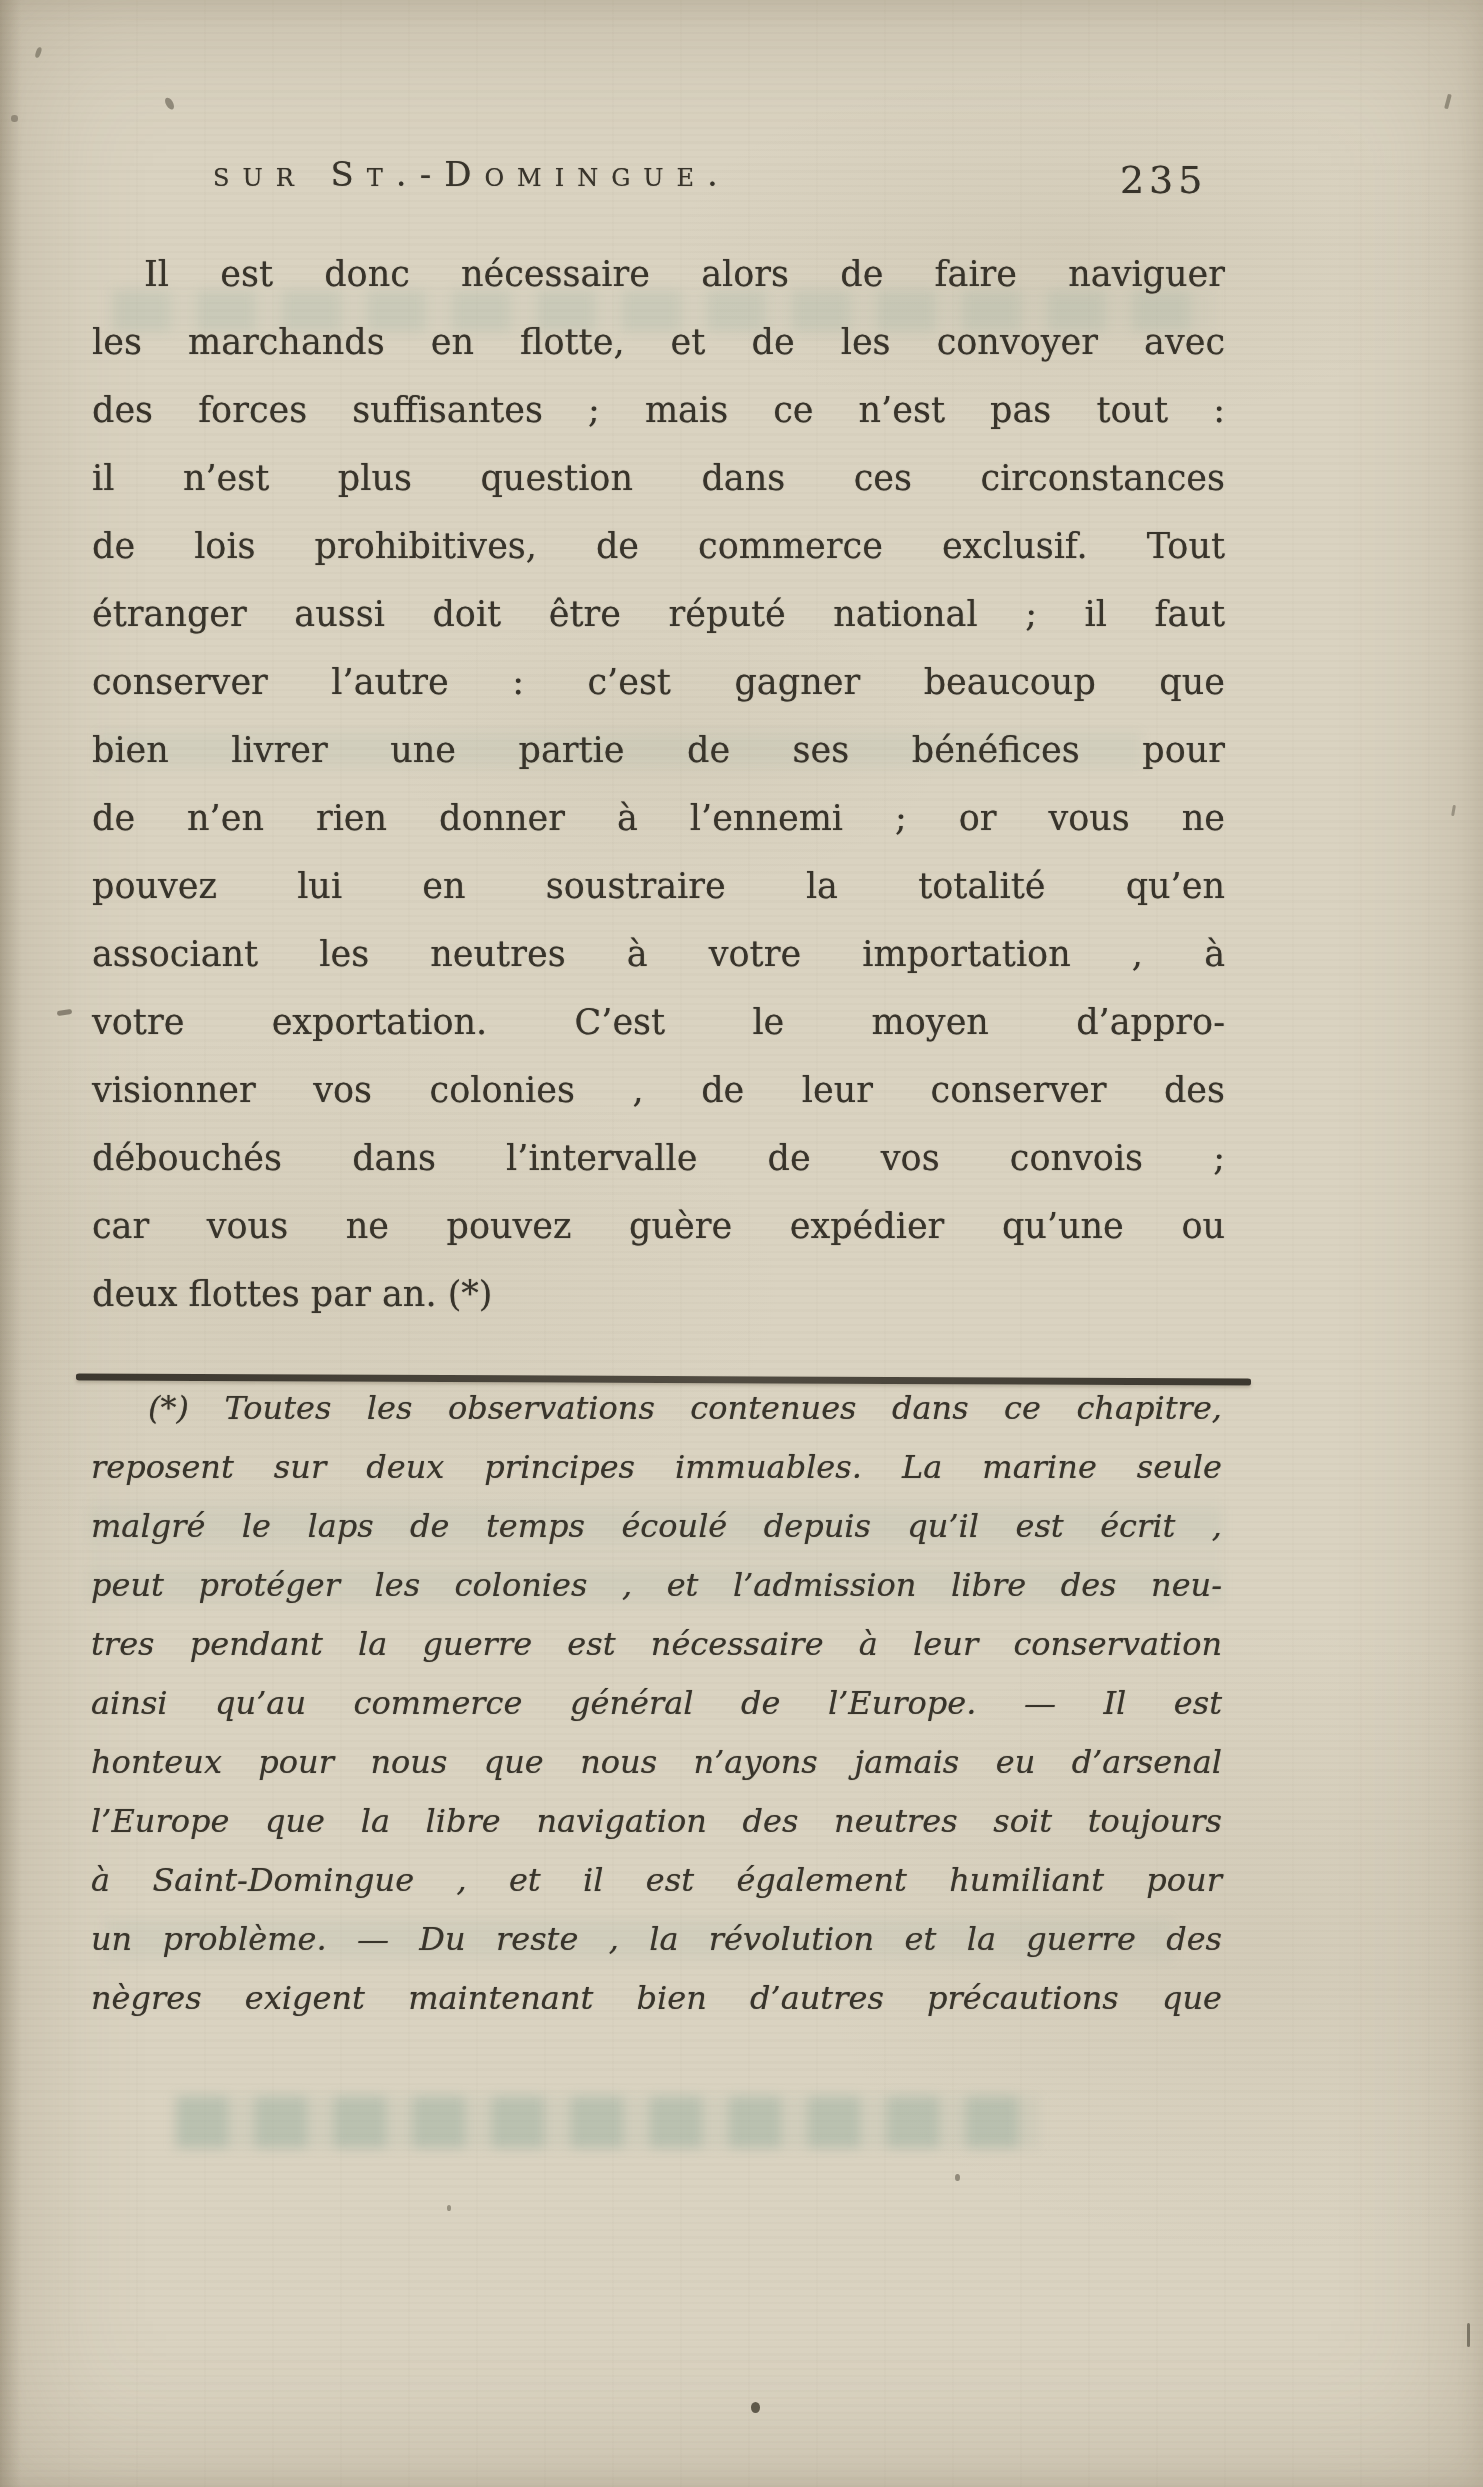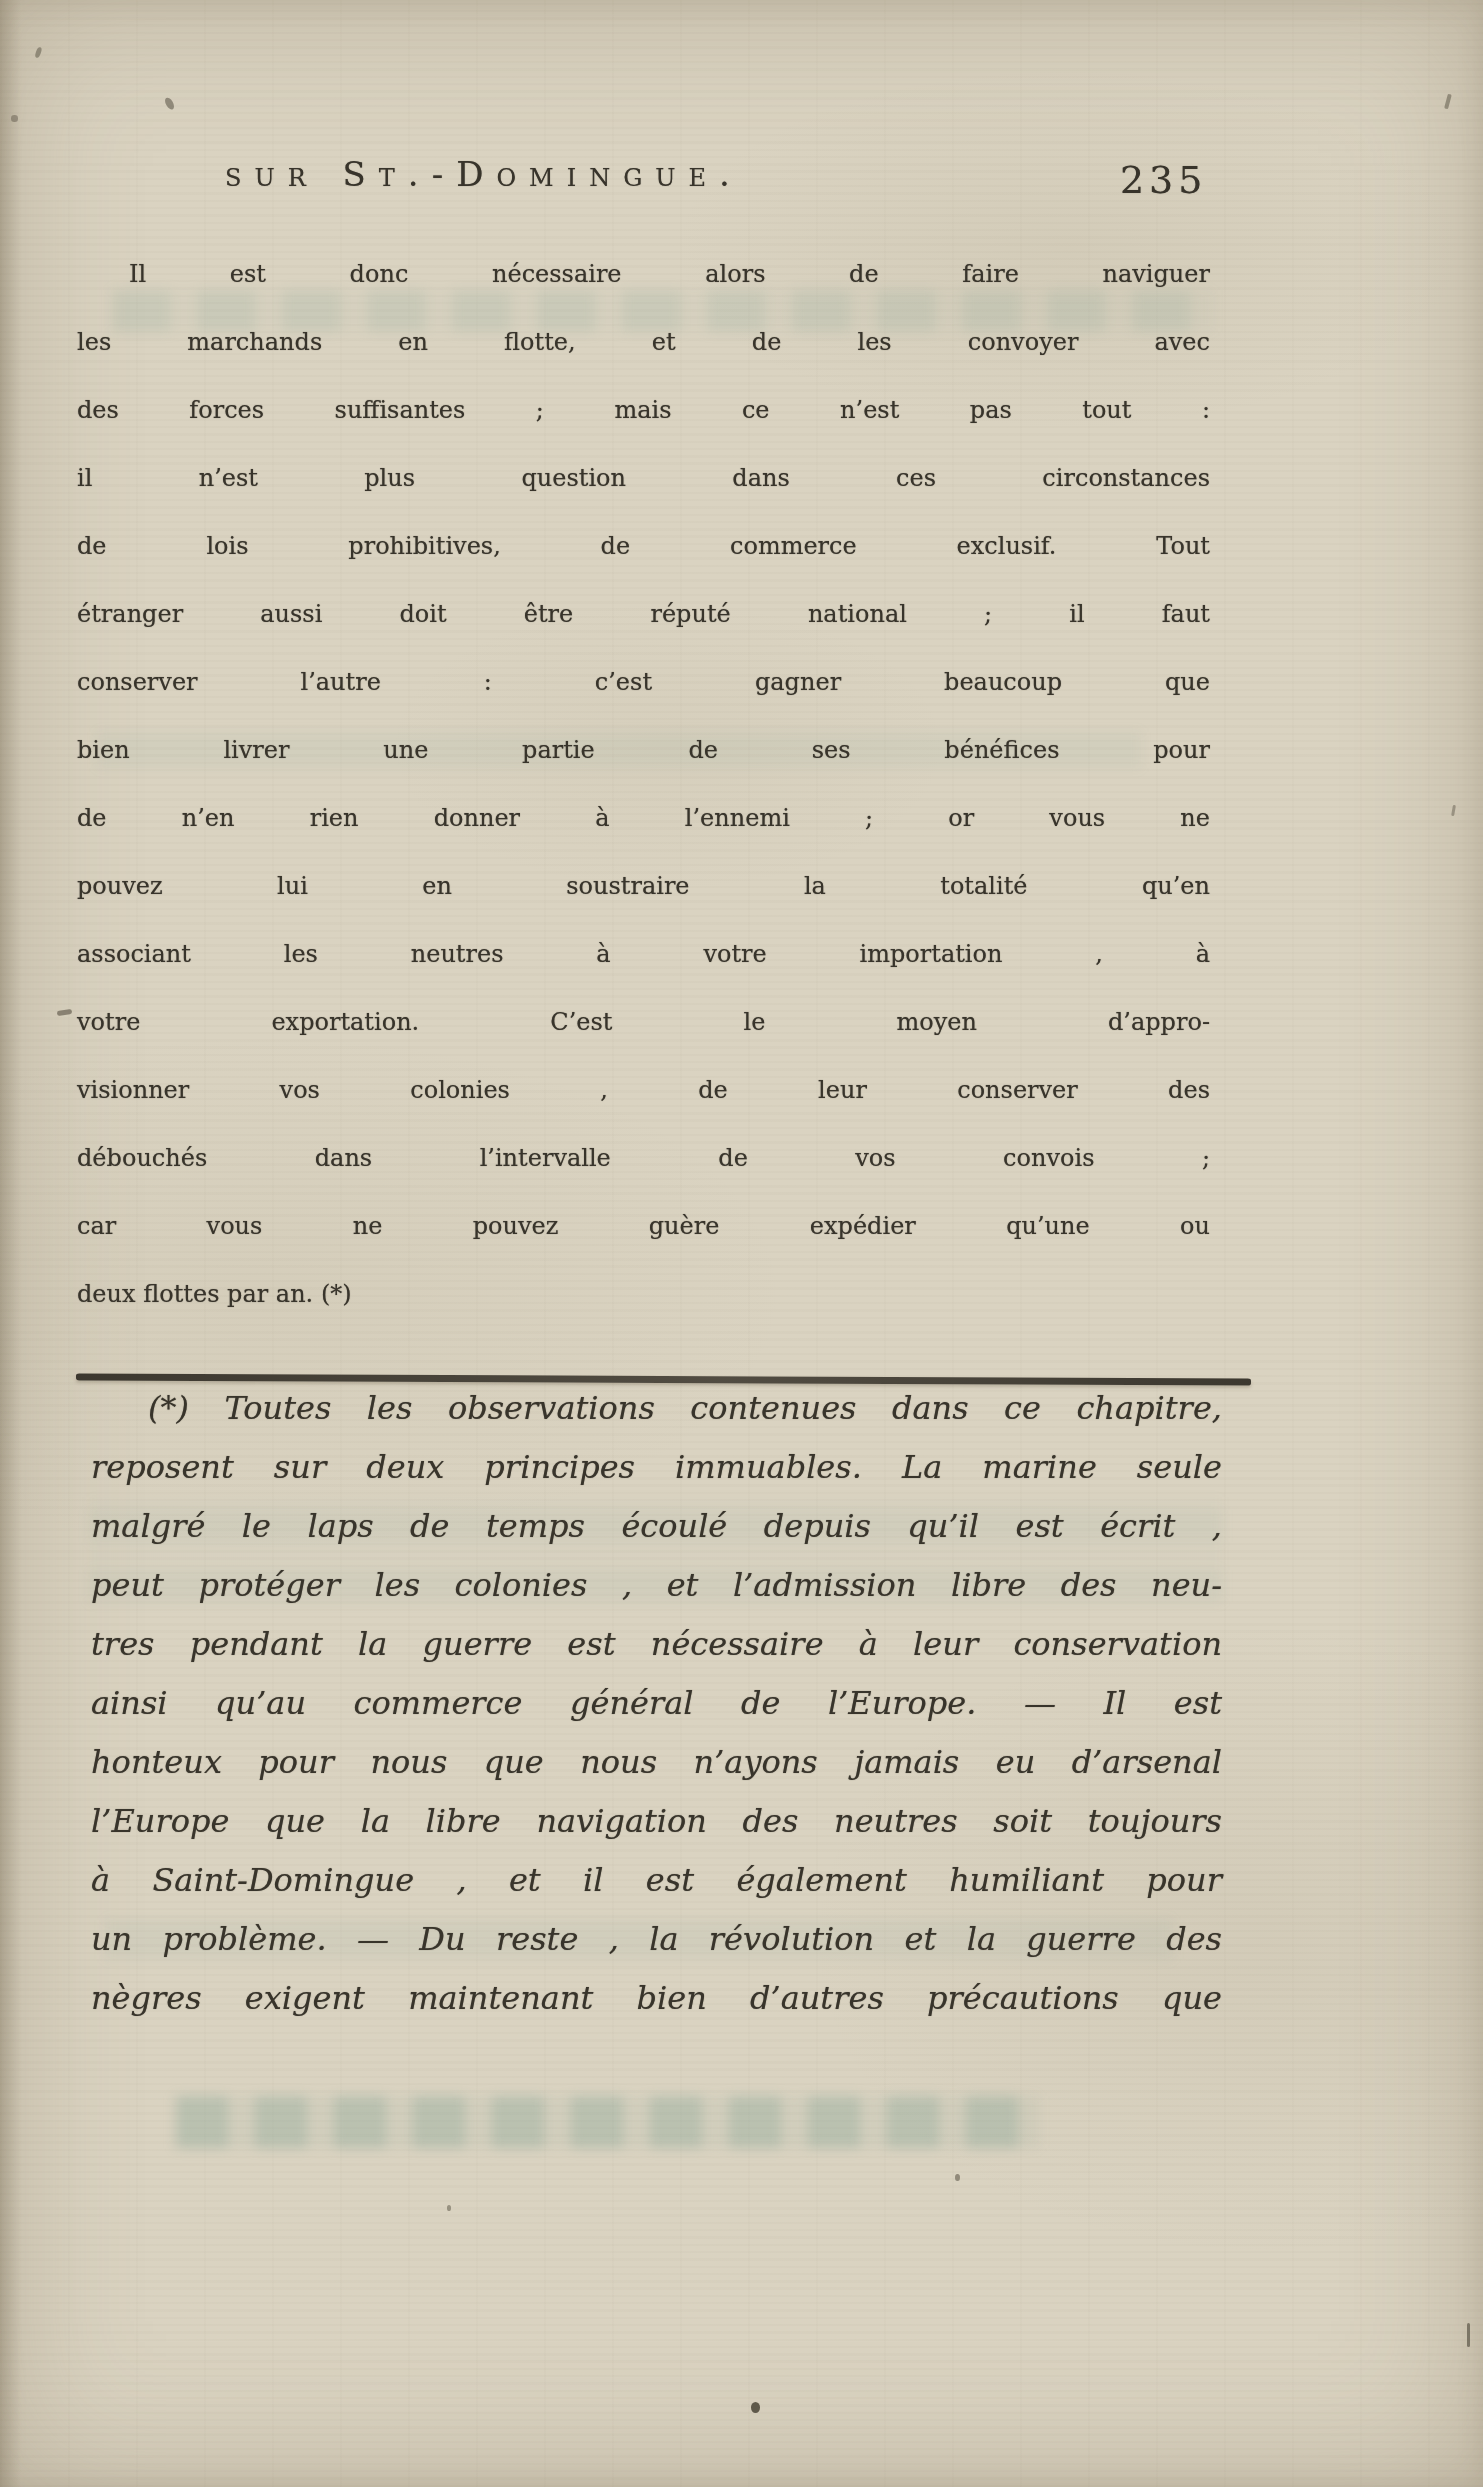--- a/index.html
+++ b/index.html
@@ -21,30 +21,29 @@
   }
   .edge-left{
     position:absolute;left:0;top:0;width:21px;height:100%;
     background:linear-gradient(90deg, rgba(95,83,60,0.22), rgba(95,83,60,0.0));
   }
   .header-title{
     position:absolute;left:213px;top:154px;
     font-size:34px;font-variant:small-caps;letter-spacing:13px;
     text-shadow:0 0 0.8px rgba(45,42,35,0.55);
     white-space:nowrap;
-    margin-left:12px;
   }
   .page-number{
     position:absolute;left:1120px;top:158px;
     font-size:38px;letter-spacing:4.9px;
     text-shadow:0 0 0.8px rgba(45,42,35,0.55);
   }
   .body-block{
-    position:absolute;left:77px;top:240px;width:1133px;
-    font-size:24px;line-height:68px;
+    position:absolute;left:92px;top:240px;width:1133px;
+    font-size:35px;line-height:68px;
     text-shadow:0 0 1px rgba(45,42,35,0.6);
   }
   .bline{
     text-align:justify;text-align-last:justify;
     height:68px;white-space:normal;
   }
   .bline.indent{text-indent:52px;}
   .bline.last{text-align:center;text-align-last:left;}
   .rule{
     position:absolute;left:76px;top:1376px;width:1175px;height:7.3px;

